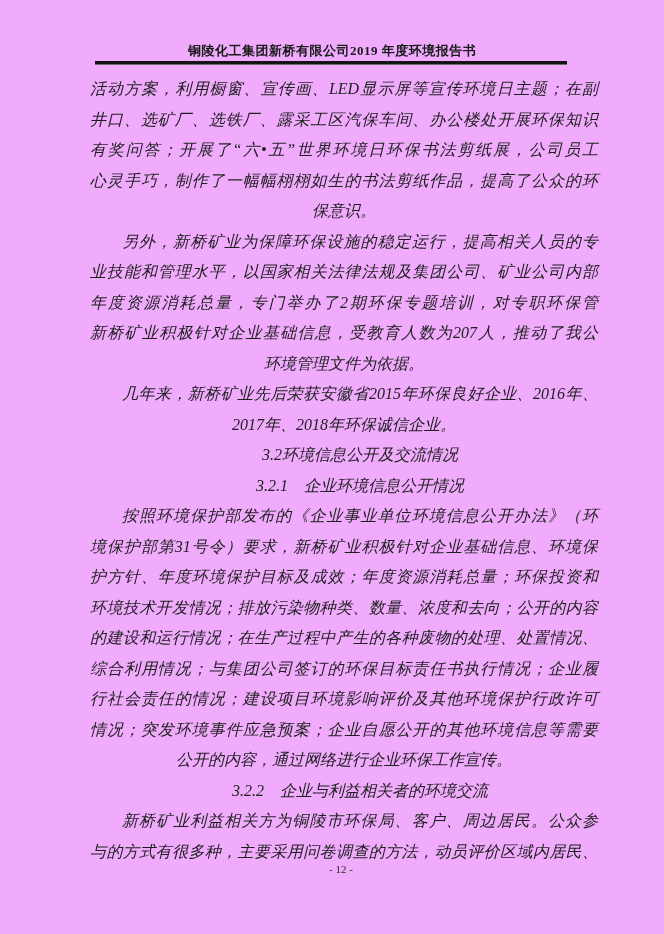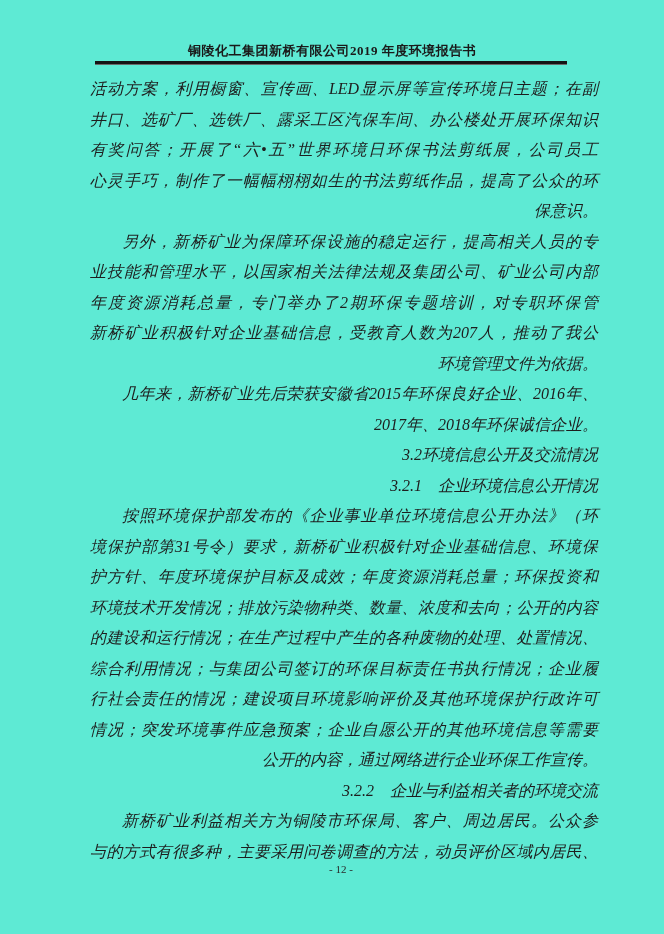--- a/index.html
+++ b/index.html
@@ -4,21 +4,21 @@
 <style>
   html, body {
     margin: 0;
     padding: 0;
     background: #ffffff;
   }
   .page {
     position: relative;
     width: 664px;
     height: 934px;
-    background: #5eead4;
+    background: #f0abfc;
     font-family: "Liberation Serif", "DejaVu Serif", serif;
     color: #1e1e1e;
     overflow: hidden;
   }
   .header {
     position: absolute;
     top: 42px;
     left: 0;
     width: 100%;
     text-align: center;
@@ -40,21 +40,21 @@
     position: absolute;
     left: 90px;
     top: 74px;
     width: 508px;
     font-size: 16px;
     line-height: 30.5px;
     font-style: italic;
   }
   .line {
     height: 30.5px;
-    text-align: right;
+    text-align: center;
   }
   .line.j {
     text-align: justify;
     text-align-last: justify;
   }
   .line.ind {
     padding-left: 32px;
   }
   .footer {
     position: absolute;

